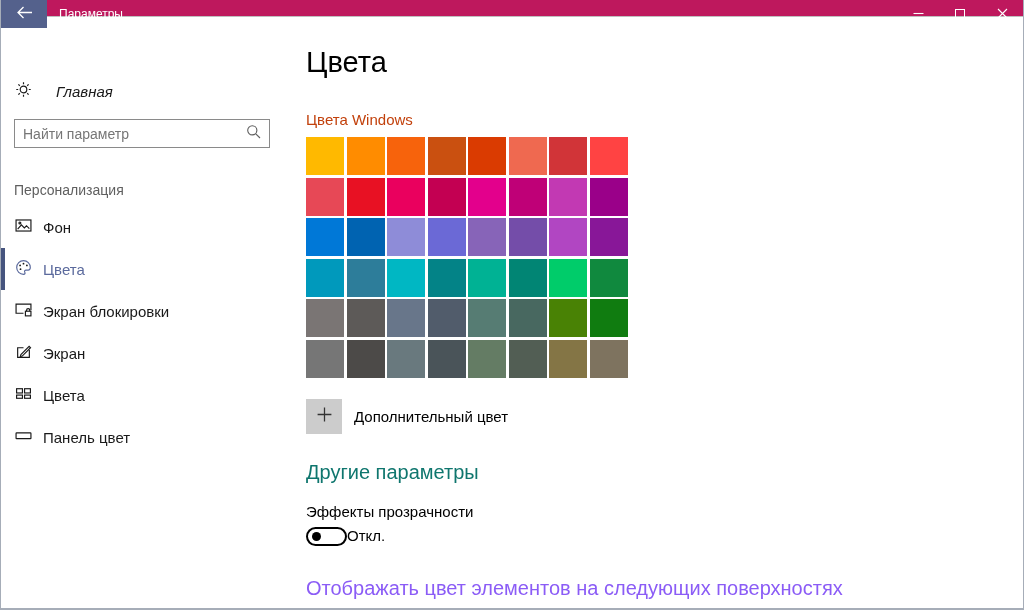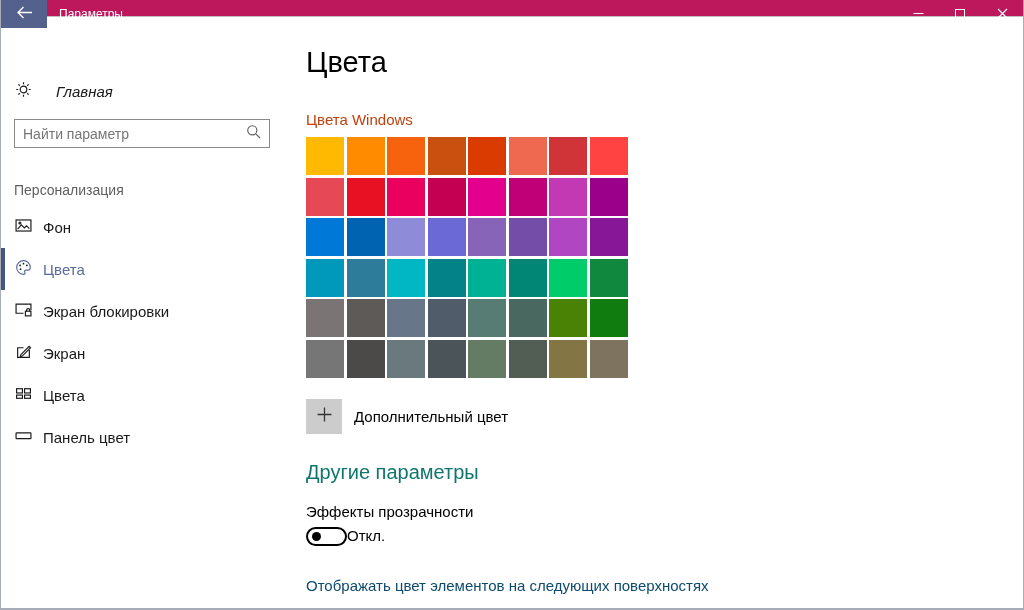--- a/index.html
+++ b/index.html
@@ -70,21 +70,21 @@
   .custom-color-label { font-size: 15px; color: #000000; }
   .other-title { position: absolute; left: 305px; top: 461px; font-size: 20px; font-weight: 400; color: #0f766e; }
   .transp-label { position: absolute; left: 305px; top: 503px; font-size: 15px; color: #000; }
   .toggle-row { position: absolute; left: 305px; top: 527px; display: flex; }
   .toggle {
     position: relative; width: 41px; height: 19px; border: 2px solid #000;
     border-radius: 10px; background: #fff; cursor: pointer;
   }
   .toggle .knob { position: absolute; left: 4px; top: 3px; width: 9px; height: 9px; border-radius: 50%; background: #000; }
   .toggle-state { font-size: 15px; color: #000; }
-  .surfaces-label { position: absolute; left: 305px; top: 577px; font-size: 15px; color: #0c4a6e; }
+  .surfaces-label { position: absolute; left: 305px; top: 577px; font-size: 20px; color: #8b5cf6; }
 </style>
 </head>
 <body>
 
 <div class="window">
 
   <div class="titlebar">
     <div class="back-btn">
       <span>
         <svg width="17" height="13" viewBox="0 0 17 13">

